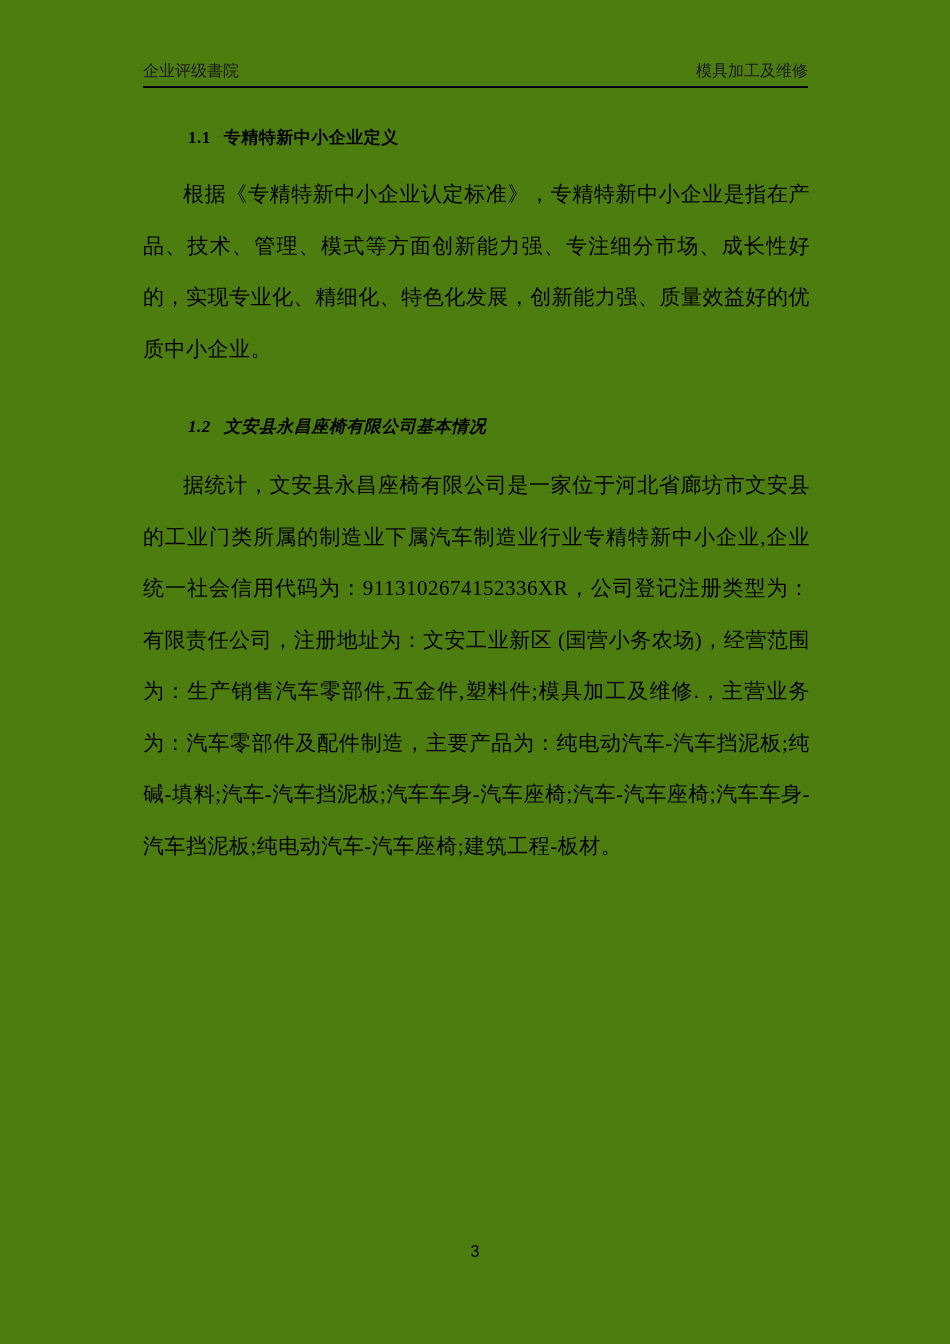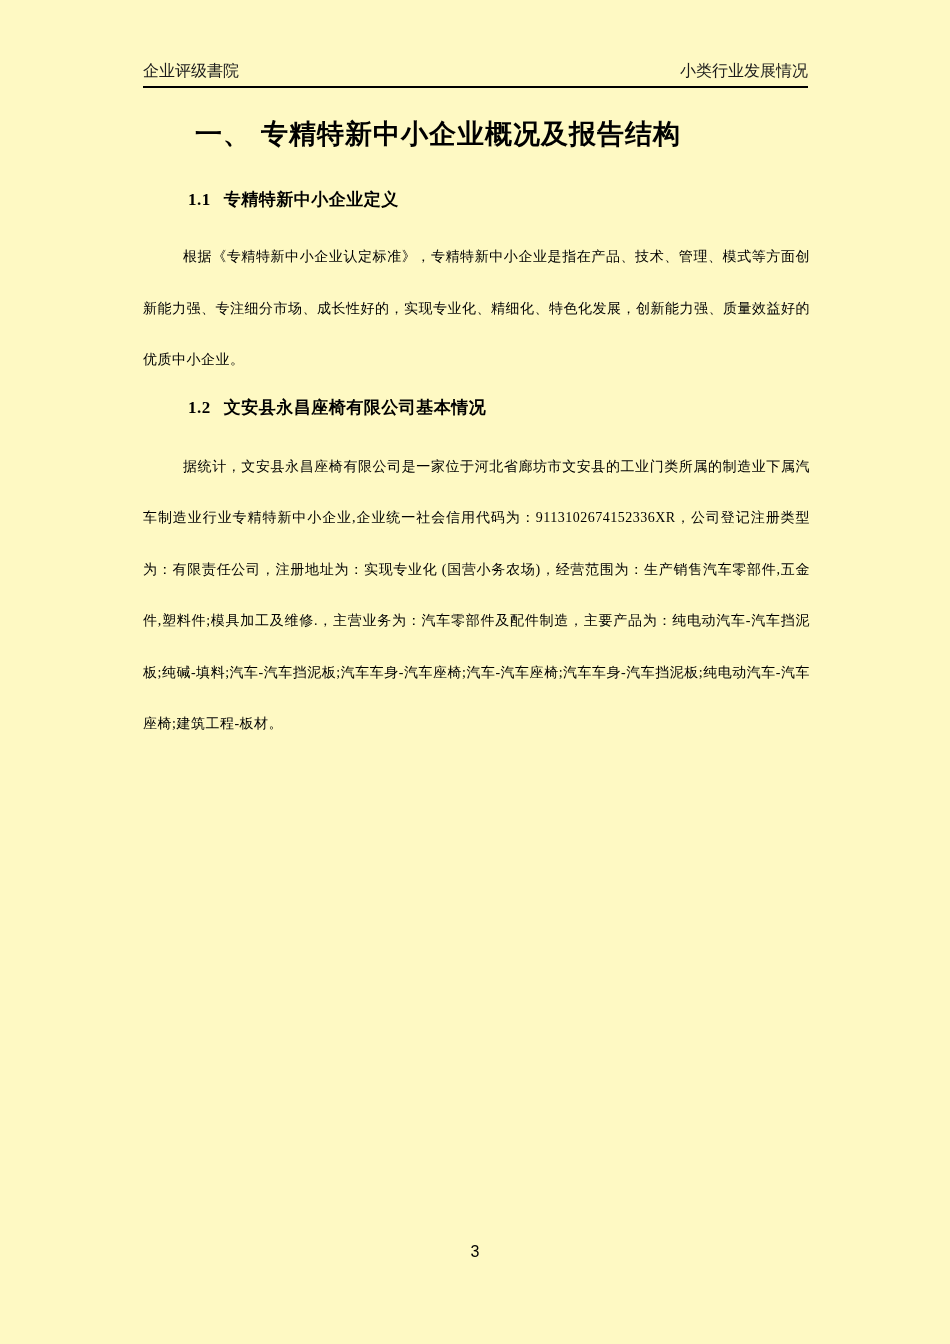--- a/index.html
+++ b/index.html
@@ -3,21 +3,21 @@
 <meta charset="utf-8">
 <style>
   * { box-sizing: border-box; }
   html, body { margin: 0; padding: 0; background: #ffffff; }
 
   .page {
     position: relative;
     width: 950px;
     height: 1344px;
     margin: 0 auto;
-    background: #fef9c3;
+    background: #4d7c0f;
     color: #000000;
     font-family: "Liberation Serif", "DejaVu Serif", serif;
     overflow: hidden;
   }
 
   
   .header {
     display: flex;
     justify-content: space-between;
     align-items: flex-end;
@@ -52,33 +52,33 @@
     margin: 0 0 0 45px;
     font-size: 17px;
     line-height: 27px;
     font-weight: bold;
     letter-spacing: 0.5px;
   }
   .section-heading .num { margin-right: 13px; }
 
   .section-body {
     margin: 0;
-    font-size: 14px;
+    font-size: 21px;
     line-height: 51.5px;
     text-align: justify;
     text-justify: inter-character;
     text-indent: 40px;
     letter-spacing: 0.5px;
     word-break: break-all;
   }
 
   
   #section-1 .section-heading { margin-top: 36px; }
   #section-1 .section-body    { margin-top: 18px; }
-  #section-2 .section-heading { margin-top: 8px; }
+  #section-2 .section-heading { margin-top: 38px; font-style: italic; }
   #section-2 .section-body    { margin-top: 20px; }
   #section-3 .section-heading { margin-top: 15px; }
   #section-3 .section-body    { margin-top: 20px; }
 
   
   .footer {
     position: absolute;
     top: 1242px;
     left: 0;
     width: 100%;
@@ -88,34 +88,33 @@
     line-height: 20px;
   }
 </style>
 </head>
 <body>
 
 <div class="page">
 
   <div class="header">
     <span>企业评级書院</span>
-    <span>小类行业发展情况</span>
+    <span>模具加工及维修</span>
   </div>
   <div class="header-rule"></div>
 
-  <h1 class="chapter-heading"><span class="num">一、</span><span>专精特新中小企业概况及报告结构</span></h1>
 
   <div class="section" id="section-1">
     <h2 class="section-heading"><span class="num">1.1</span><span>专精特新中小企业定义</span></h2>
     <p class="section-body">根据《专精特新中小企业认定标准》，专精特新中小企业是指在产品、技术、管理、模式等方面创新能力强、专注细分市场、成长性好的，实现专业化、精细化、特色化发展，创新能力强、质量效益好的优质中小企业。</p>
   </div>
 
   <div class="section" id="section-2">
     <h2 class="section-heading"><span class="num">1.2</span><span>文安县永昌座椅有限公司基本情况</span></h2>
-    <p class="section-body">据统计，文安县永昌座椅有限公司是一家位于河北省廊坊市文安县的工业门类所属的制造业下属汽车制造业行业专精特新中小企业,企业统一社会信用代码为：9113102674152336XR，公司登记注册类型为：有限责任公司，注册地址为：实现专业化 (国营小务农场)，经营范围为：生产销售汽车零部件,五金件,塑料件;模具加工及维修.，主营业务为：汽车零部件及配件制造，主要产品为：纯电动汽车-汽车挡泥板;纯碱-填料;汽车-汽车挡泥板;汽车车身-汽车座椅;汽车-汽车座椅;汽车车身-汽车挡泥板;纯电动汽车-汽车座椅;建筑工程-板材。</p>
+    <p class="section-body">据统计，文安县永昌座椅有限公司是一家位于河北省廊坊市文安县的工业门类所属的制造业下属汽车制造业行业专精特新中小企业,企业统一社会信用代码为：9113102674152336XR，公司登记注册类型为：有限责任公司，注册地址为：文安工业新区 (国营小务农场)，经营范围为：生产销售汽车零部件,五金件,塑料件;模具加工及维修.，主营业务为：汽车零部件及配件制造，主要产品为：纯电动汽车-汽车挡泥板;纯碱-填料;汽车-汽车挡泥板;汽车车身-汽车座椅;汽车-汽车座椅;汽车车身-汽车挡泥板;纯电动汽车-汽车座椅;建筑工程-板材。</p>
   </div>
 
 
   <div class="footer">
     <span>3</span>
   </div>
 
 </div>
 
 </body></html>

